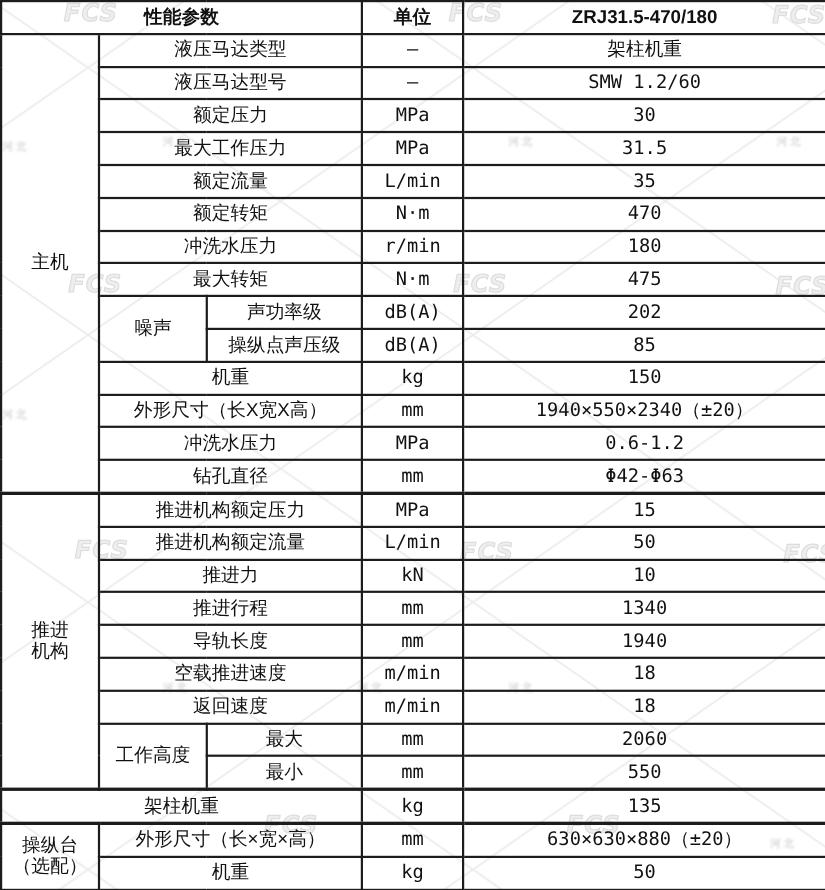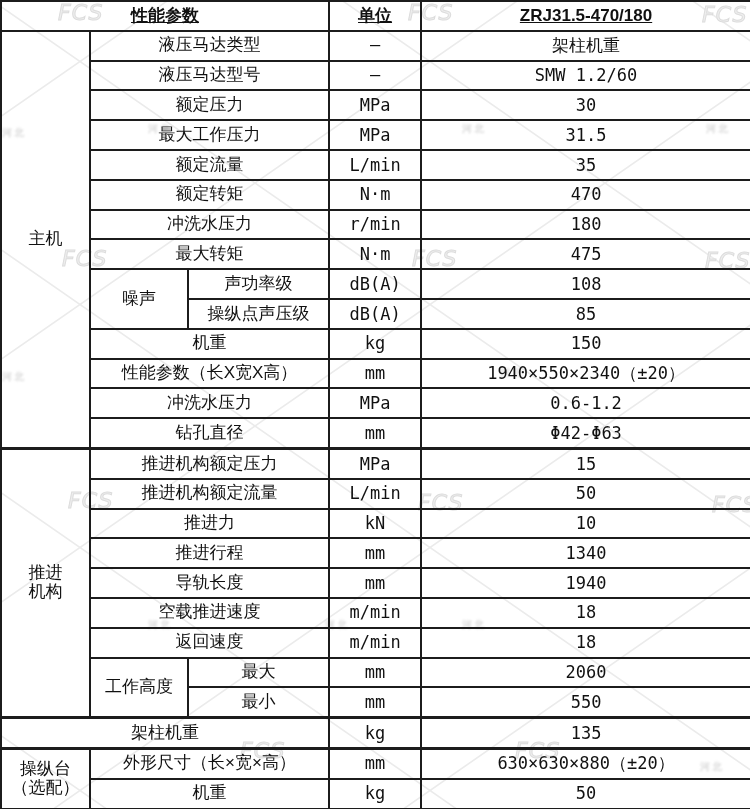--- a/index.html
+++ b/index.html
@@ -9,21 +9,21 @@
     background:#ffffff;
     overflow:hidden;
     font-family:"Liberation Sans", sans-serif;
     color:#111;
   }
   
   #wm{position:absolute;inset:0;z-index:0;pointer-events:none;}
   .wm-logo{
     position:absolute;
     font-family:"DejaVu Sans", sans-serif;
-    font-size:22px;font-weight:normal;font-style:italic;
+    font-size:22px;font-weight:bold;font-style:italic;
     letter-spacing:1px;
     color:#eeeeee;
     -webkit-text-stroke:1px #dcdcdc;
   }
   .wm-micro{
     position:absolute;
     font-size:10px;
     letter-spacing:2px;
     color:#c6c6c6;
     filter:blur(0.8px);
@@ -41,21 +41,21 @@
     border:2px solid #1c1c1c;
     height:27.8px;
     padding:0 2px;
     text-align:center;
     vertical-align:middle;
     font-size:17px;
     background:transparent;
     overflow:hidden;
     line-height:1.1;
   }
-  tr.hdr td{font-weight:bold;text-decoration:underline;}
+  tr.hdr td{font-weight:bold;}
   td.group, td.sub{white-space:pre-line;margin-left:20px;}
   td.unit, td.val{
     font-family:"DejaVu Sans Mono","Liberation Mono",monospace;
     font-size:16px;
   }
   tr.group-sep td{border-top-width:3px;}
 </style>
 </head>
 <body>
 
@@ -148,34 +148,34 @@
     </tr>
     <tr>
       <td colspan="2">最大转矩</td>
       <td class="unit">N·m</td>
       <td class="val">475</td>
     </tr>
     <tr>
       <td class="sub" rowspan="2">噪声</td>
       <td>声功率级</td>
       <td class="unit">dB(A)</td>
-      <td class="val">108</td>
+      <td class="val">202</td>
     </tr>
     <tr>
       <td>操纵点声压级</td>
       <td class="unit">dB(A)</td>
       <td class="val">85</td>
     </tr>
     <tr>
       <td colspan="2">机重</td>
       <td class="unit">kg</td>
       <td class="val">150</td>
     </tr>
     <tr>
-      <td colspan="2">性能参数（长X宽X高）</td>
+      <td colspan="2">外形尺寸（长X宽X高）</td>
       <td class="unit">mm</td>
       <td class="val">1940×550×2340（±20）</td>
     </tr>
     <tr>
       <td colspan="2">冲洗水压力</td>
       <td class="unit">MPa</td>
       <td class="val">0.6-1.2</td>
     </tr>
     <tr>
       <td colspan="2">钻孔直径</td>

